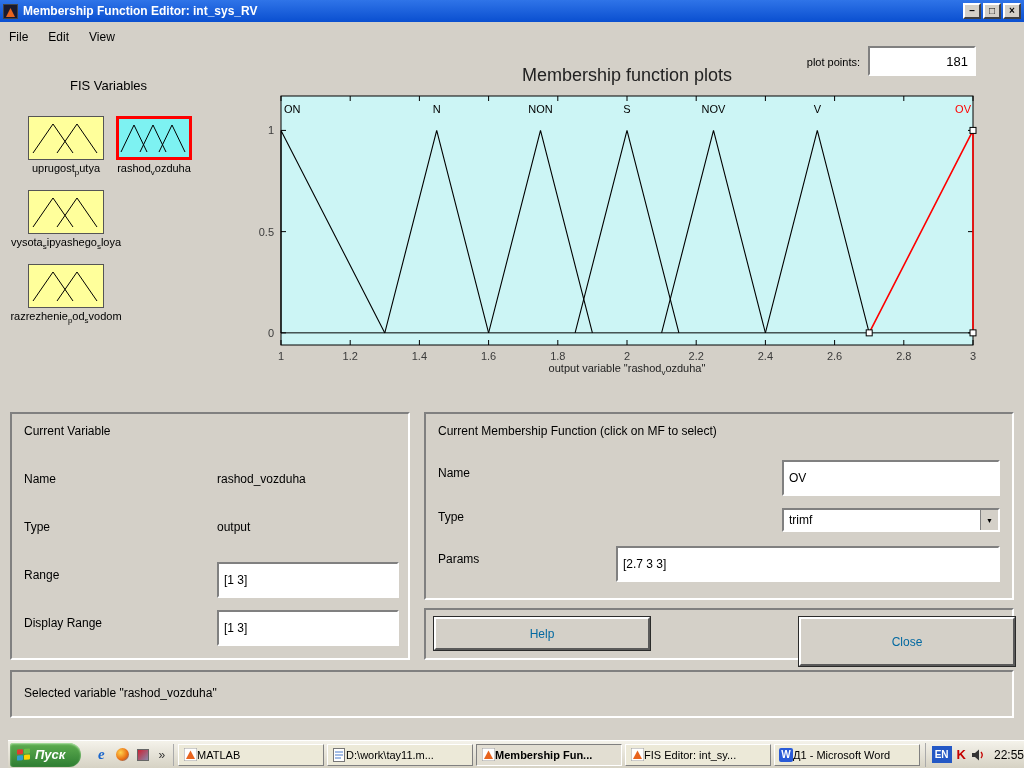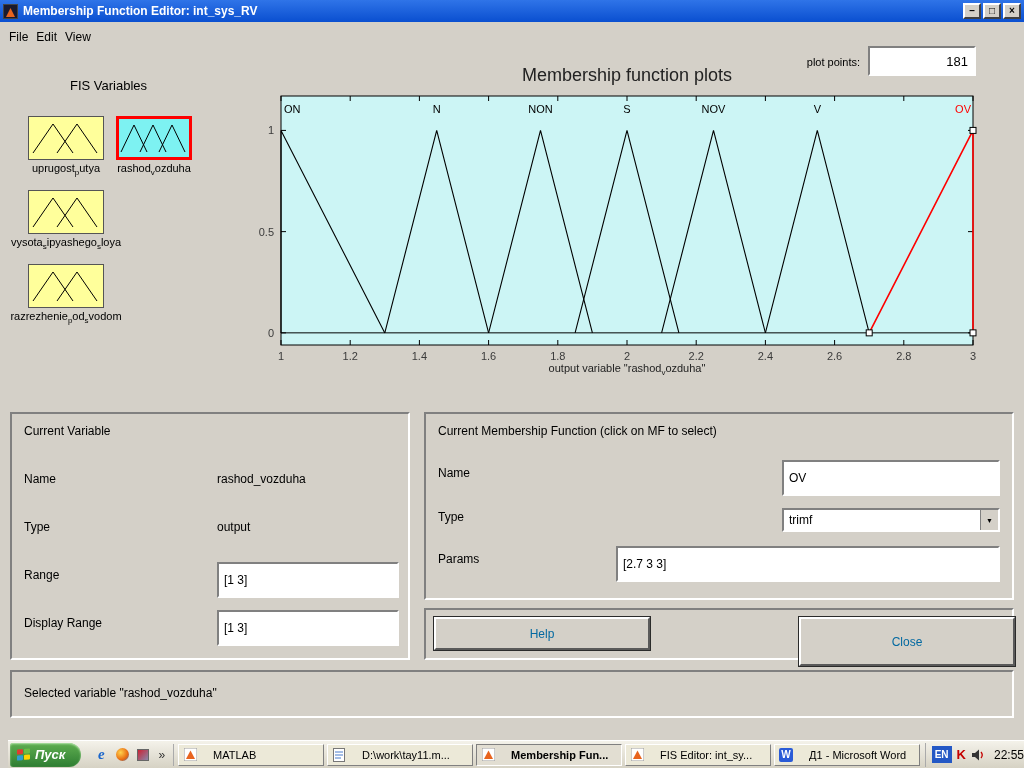--- a/index.html
+++ b/index.html
@@ -11,21 +11,21 @@
   .titlebar{position:absolute;left:0;top:0;width:1024px;height:22px;
     background:linear-gradient(to bottom,#2f74e8,#0a4fd0);
     display:flex;align-items:center;padding:0 3px;color:#fff}
   .app-icon{width:15px;height:15px;background:#1a1a2e;border:1px solid #444;display:inline-block;position:relative;flex:none}
   .title-text{font-size:12px;font-weight:bold;margin-left:5px;flex:1;white-space:nowrap}
   .tb-btn{width:18px;height:16px;background:#D4D0C8;border:2px solid;border-color:#fff #404040 #404040 #fff;
     font-size:10px;line-height:11px;text-align:center;color:#000;margin-left:2px;font-weight:bold;cursor:pointer;flex:none}
 
   
   .menubar{position:absolute;left:0;top:22px;width:1024px;height:22px;background:#D4D0C8;
-    display:flex;gap:8px;padding:8px 9px;font-size:12px;color:#000}
+    display:flex;gap:20px;padding:8px 9px;font-size:12px;color:#000}
   .menu-item{cursor:pointer}
 
   
   .workspace{position:absolute;left:0;top:44px;width:1024px;height:696px;background:#D4D0C8}
 
   .fis-heading{position:absolute;left:70px;top:34px;font-size:13px;color:#000}
   .var-item{position:absolute;cursor:pointer}
   .var-icon{width:76px;height:44px;border:1px solid #555;display:block}
   .var-icon.selected{border:3px solid #ff0000}
   .var-label{position:absolute;top:46px;width:150px;text-align:center;font-size:11px;color:#000}
@@ -67,21 +67,21 @@
   .winflag{display:grid;grid-template-columns:6px 6px;grid-template-rows:5px 5px;gap:1px;transform:skewY(-6deg)}
   .winflag i{display:block;border-radius:1px}
   .quicklaunch{display:flex;align-items:center;gap:5px;padding:0 6px;border-right:1px solid #aaa;height:22px;flex:none}
   .ql-icon{width:16px;height:16px;display:flex;align-items:center;justify-content:center;cursor:pointer;font-size:13px}
   .ie-e{color:#1a66cc;font-family:"Liberation Serif",serif;font-weight:bold;font-style:italic;font-size:15px}
   .mp-circle{width:13px;height:13px;border-radius:50%;background:radial-gradient(circle at 35% 35%,#ffd24d,#e86a10 60%,#2a6fd0)}
   .ql-sq{width:12px;height:12px;background:linear-gradient(135deg,#c23,#88a);border:1px solid #666}
   .chev{font-size:12px;color:#333;cursor:pointer;padding:0 2px}
   .tasks{display:flex;align-items:center;gap:3px;padding:0 4px;flex:1;overflow:hidden}
   .task{width:146px;height:22px;background:#ece9d8;border:1px solid;border-color:#fff #808080 #808080 #fff;
-    display:flex;align-items:center;gap:16px;padding:0 4px;font-size:11px;cursor:pointer;
+    display:flex;align-items:center;gap:0;padding:0 4px;font-size:11px;cursor:pointer;
     white-space:nowrap;overflow:hidden;flex:none}
   .task.active{background:#e2ded2;border-color:#808080 #fff #fff #808080;font-weight:bold}
   .task .t-label{overflow:hidden;text-overflow:ellipsis}
   .ticon{width:14px;height:14px;flex:none;display:flex;align-items:center;justify-content:center}
   .word-icon{background:#2a5bd7;color:#fff;font-size:10px;font-weight:bold;border-radius:2px}
   .tray{display:flex;align-items:center;gap:5px;height:24px;padding:0 8px 0 6px;border-left:1px solid #aaa;flex:none}
   .lang-ind{width:20px;height:17px;background:#2458c5;color:#fff;font-size:10px;font-weight:bold;
     display:flex;align-items:center;justify-content:center;cursor:pointer}
   .kasp{color:#c40000;font-weight:bold;font-size:13px;cursor:pointer}
   .clock{font-size:12px;color:#000;margin-left:4px}

